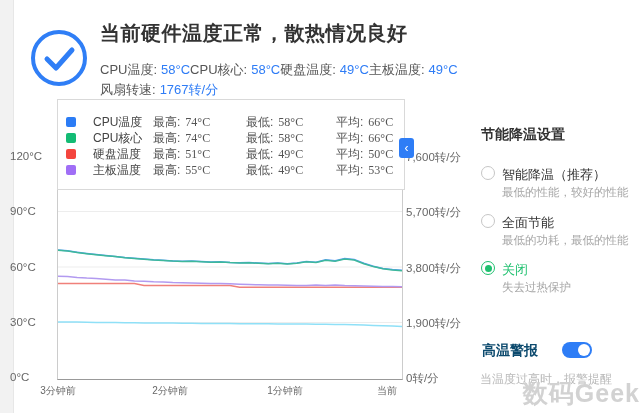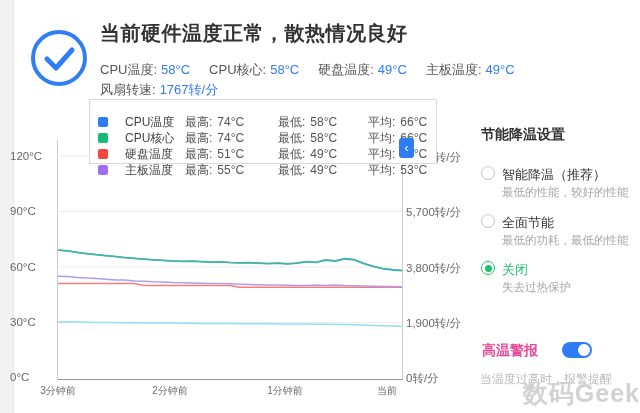--- a/index.html
+++ b/index.html
@@ -6,63 +6,63 @@
   #app{position:relative;width:640px;height:413px;background:#fff;overflow:hidden;
        font-family:"Liberation Sans","DejaVu Sans",sans-serif;color:#333;}
   .abs{position:absolute;}
 
   
   #edge-strip{left:0;top:0;width:13px;height:413px;background:#f2f2f2;border-right:1px solid #e7e7e7;}
 
   
   #status-icon{left:30px;top:29px;width:58px;height:58px;}
   #page-title{left:100px;top:20px;font-size:20px;font-weight:700;color:#333;letter-spacing:.5px;}
-  .stats-row{left:100px;display:flex;gap:19px;font-size:13px;color:#555;white-space:nowrap;}
+  .stats-row{left:100px;display:flex;font-size:13px;color:#555;white-space:nowrap;}
   #stats-row-1{top:61px;}
   #stats-row-2{top:81px;}
   .stat-val{color:#2e7cf6;margin-left:4px;}
   #test-button{left:517px;top:44px;width:110px;height:30px;background:#1fc36d;border:none;border-radius:4px;
       color:#fff;font-size:13px;display:flex;align-items:center;justify-content:center;cursor:pointer;
       font-family:inherit;letter-spacing:1px;}
 
   
   #plot{left:57px;top:140px;width:344px;height:239px;border-left:1px solid #ccc;border-right:1px solid #ccc;border-bottom:1px solid #999;}
   #plot svg{display:block;}
   .ytick-l{left:10px;width:42px;text-align:left;font-size:11.5px;color:#666;}
   .ytick-r{left:406px;font-size:11.5px;color:#666;white-space:nowrap;}
   .xtick{top:384px;font-size:10px;color:#666;transform:translateX(-50%);white-space:nowrap;}
 
   
-  #legend-box{left:57px;top:99px;width:348px;height:65px;background:#fff;border:1px solid #d9d9d9;
-      box-sizing:border-box;display:flex;flex-direction:column;justify-content:space-evenly;z-index:5;padding:14px 0;margin-left:32px;}
+  #legend-box{left:57px;top:99px;width:348px;height:91px;background:#fff;border:1px solid #d9d9d9;
+      box-sizing:border-box;display:flex;flex-direction:column;justify-content:space-evenly;z-index:5;padding:14px 0;}
   .legend-row{display:flex;align-items:center;font-size:12px;color:#555;height:16px;cursor:pointer;}
   .legend-chip{width:10px;height:10px;border-radius:2px;margin-left:8px;margin-right:17px;flex:none;}
   .legend-name{width:60px;color:#444;flex:none;}
   .legend-cell{white-space:nowrap;}
   .cell-max{width:93px;flex:none;}
   .cell-min{width:90px;flex:none;}
-  .legend-cell .v{margin-left:5px;}
+  .legend-cell .v{margin-left:5px;font-family:Liberation Serif, serif;}
   #legend-collapse{left:399px;top:138px;width:15px;height:20px;background:#2e7df6;border-radius:3px;z-index:6;
       color:#fff;font-size:12px;display:flex;align-items:center;justify-content:center;cursor:pointer;}
 
   
   #settings-title{left:481px;top:126px;font-size:14px;font-weight:700;color:#333;}
   .option{left:481px;width:158px;}
   .option .radio{position:absolute;left:0;top:0;width:14px;height:14px;border-radius:50%;
       border:1px solid #c6c6c6;background:#fff;box-sizing:border-box;}
   .option.selected .radio{border-color:#1fc06f;}
   .option.selected .radio::after{content:"";position:absolute;left:2.5px;top:2.5px;width:7px;height:7px;border-radius:50%;background:#1fc06f;}
   .option .opt-label{position:absolute;left:21px;top:0;font-size:13px;color:#333;white-space:nowrap;}
   .option.selected .opt-label{color:#1fc06f;}
   .option .opt-desc{position:absolute;left:21px;top:19px;font-size:11.5px;color:#a6a6a6;white-space:nowrap;}
   #option-0{top:166px;}
   #option-1{top:214px;}
   #option-2{top:261px;}
 
-  #alert-title{left:482px;top:342px;font-size:14px;font-weight:700;color:#ec4899;}
+  #alert-title{left:482px;top:342px;font-size:14px;font-weight:700;color:#0c4a6e;}
   #alert-toggle{left:562px;top:342px;width:30px;height:16px;border-radius:8px;background:#c9c9c9;cursor:pointer;}
   #alert-toggle.on{background:#2e7df6;}
   #alert-toggle .knob{position:absolute;top:2px;left:2px;width:12px;height:12px;border-radius:50%;background:#fff;}
   #alert-toggle.on .knob{left:16px;}
   #alert-desc{left:480px;top:371px;font-size:12px;color:#b9b9b9;white-space:nowrap;}
 
   #watermark{right:0px;bottom:3px;font-size:25px;font-weight:700;color:#d2d2d2;letter-spacing:1px;
       text-shadow:0 1px 0 #fff;white-space:nowrap;}
 </style>
 </head>

